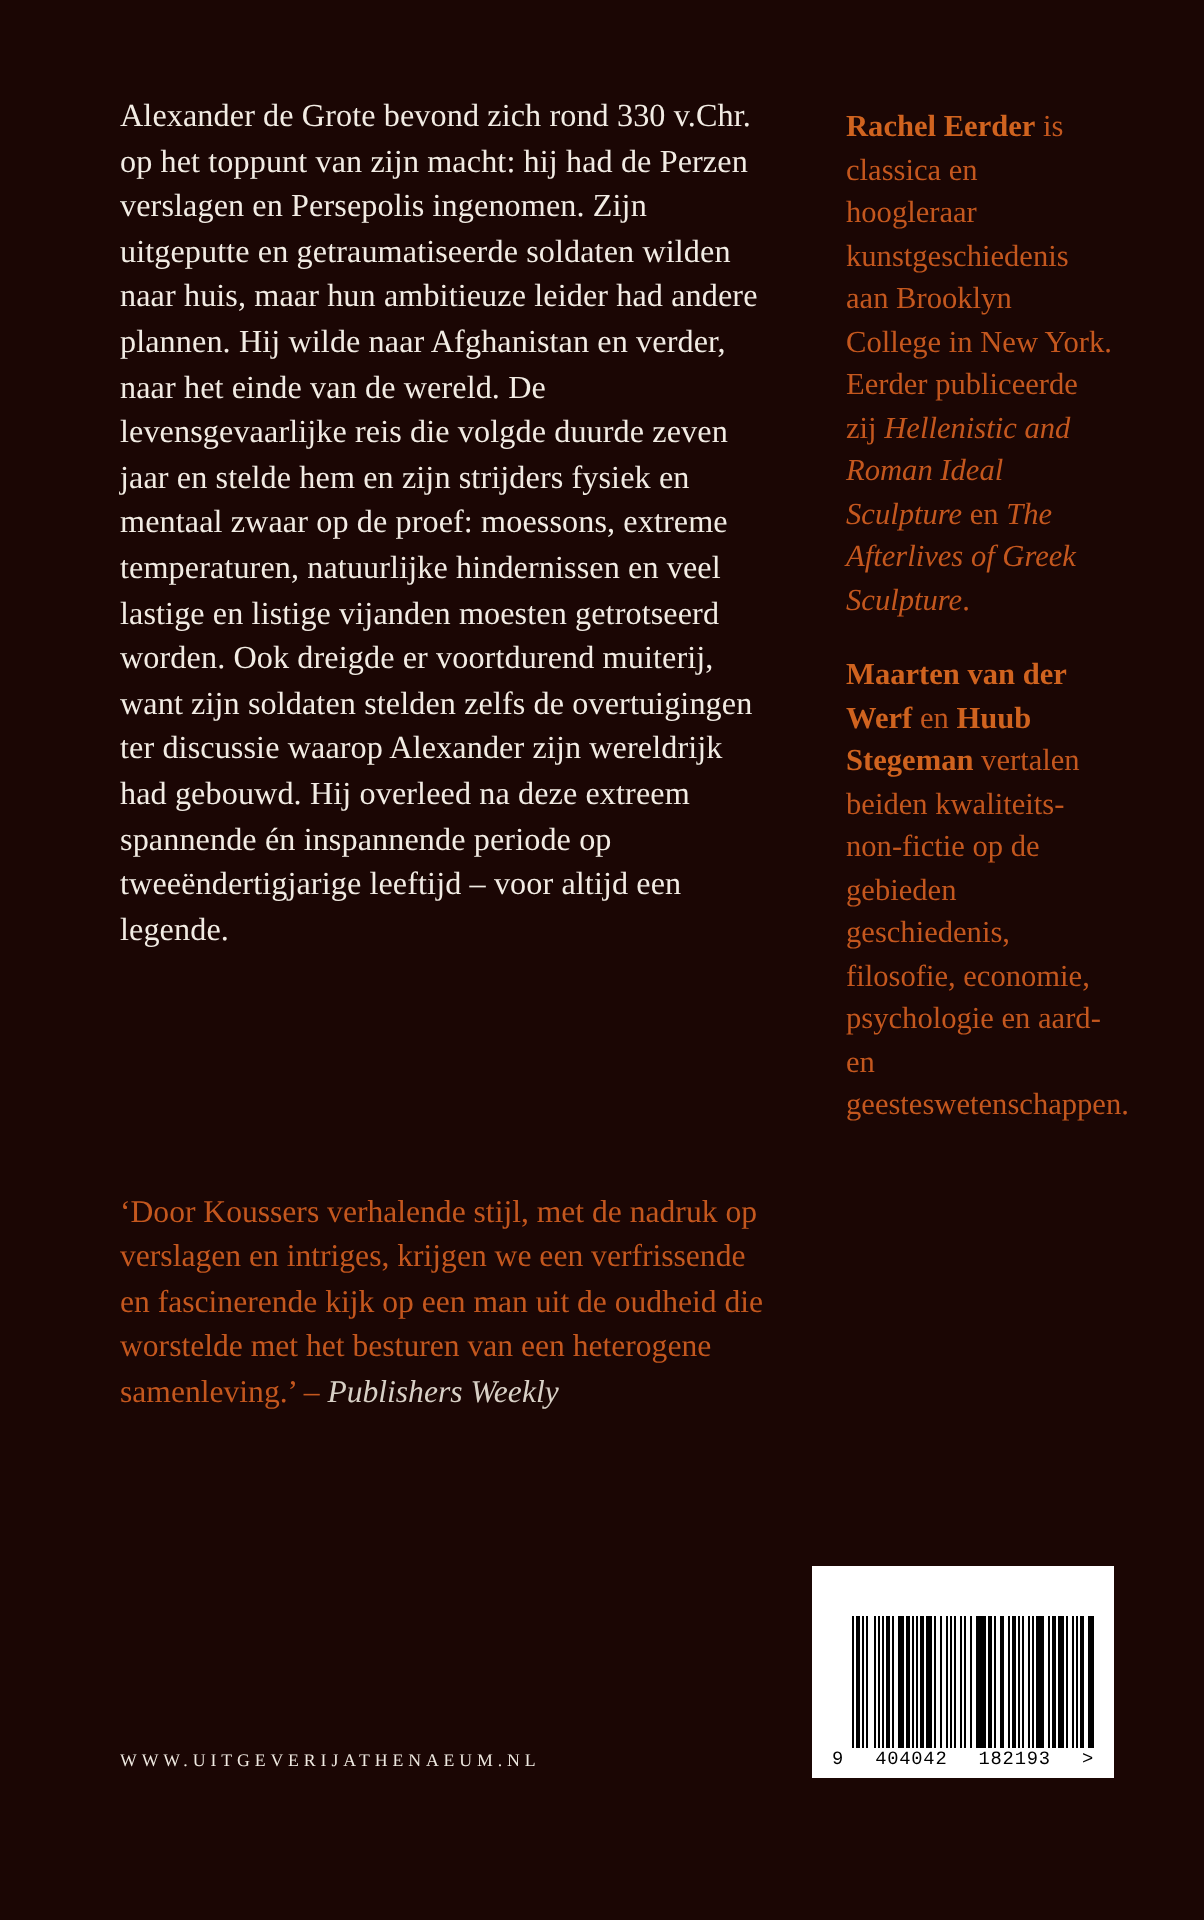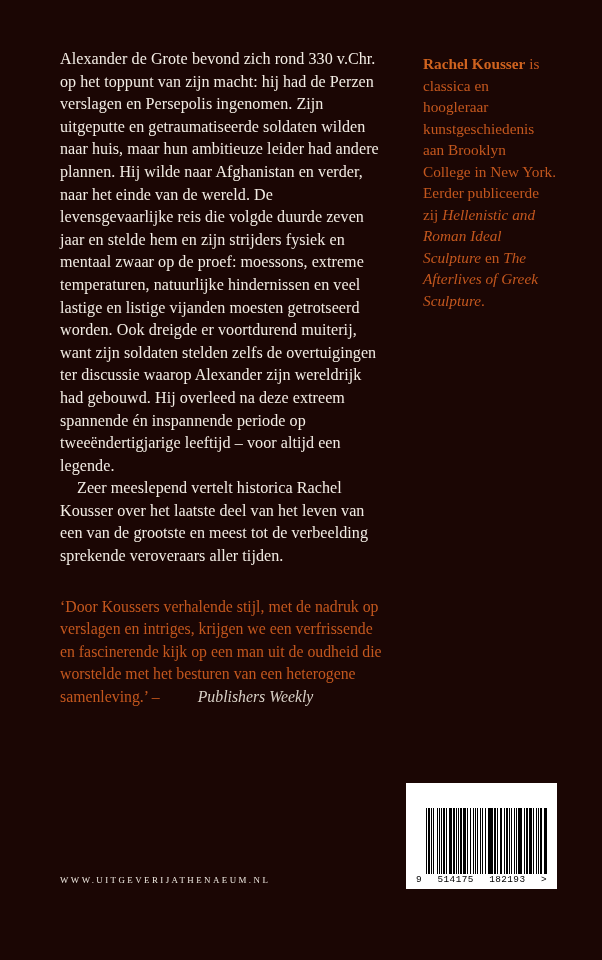--- a/index.html
+++ b/index.html
@@ -47,21 +47,20 @@
     left: 60px;
     top: 596px;
     width: 330px;
     color: #c4571e;
     font-size: 15.8px;
     line-height: 22.4px;
   }
   .pullquote em {
     font-style: italic;
     color: #d8d0c6;
-    margin-left: 34px;
   }
 
   
   .biocol {
     position: absolute;
     left: 423px;
     top: 53px;
     width: 134px;
     color: #c4571e;
     font-size: 15.3px;
@@ -129,30 +128,32 @@
     white-space: nowrap;
   }
 </style>
 </head>
 <body>
 
 <div class="cover">
 
   <div class="blurb">
     <p>Alexander de Grote bevond zich rond 330 v.Chr. op het toppunt van zijn macht: hij had de Perzen verslagen en Persepolis ingenomen. Zijn uitgeputte en getraumatiseerde soldaten wilden naar huis, maar hun ambitieuze leider had andere plannen. Hij wilde naar Afghanistan en verder, naar het einde van de wereld. De levensgevaarlijke reis die volgde duurde zeven jaar en stelde hem en zijn strijders fysiek en mentaal zwaar op de proef: moessons, extreme temperaturen, natuurlijke hindernissen en veel lastige en listige vijanden moesten getrotseerd worden. Ook dreigde er voortdurend muiterij, want zijn soldaten stelden zelfs de overtuigingen ter discussie waarop Alexander zijn wereldrijk had gebouwd. Hij overleed na deze extreem spannende én inspannende periode op tweeëndertigjarige leeftijd – voor altijd een legende.</p>
-    <p class="indent">Zeer meeslepend vertelt historica Rachel Kousser over het laatste deel van het leven van een van de grootste en meest tot de verbeelding sprekende veroveraars aller tijden.</p>
   </div>
 
   <div class="pullquote">
     <span>‘Door Koussers verhalende stijl, met de nadruk op verslagen en intriges, krijgen we een verfrissende en fascinerende kijk op een man uit de oudheid die worstelde met het besturen van een heterogene samenleving.’ – </span><em>Publishers Weekly</em>
   </div>
 
   <div class="biocol">
     <p>
-      <strong>Rachel Kousser</strong><span> is classica en hoogleraar kunstgeschiedenis aan Brooklyn College in New York. Eerder publiceerde zij </span><em>Hellenistic and Roman Ideal Sculpture</em><span> en </span><em>The Afterlives of Greek Sculpture</em><span>.</span>
+      <strong>Rachel Eerder</strong><span> is classica en hoogleraar kunstgeschiedenis aan Brooklyn College in New York. Eerder publiceerde zij </span><em>Hellenistic and Roman Ideal Sculpture</em><span> en </span><em>The Afterlives of Greek Sculpture</em><span>.</span>
+    </p>
+    <p>
+      <strong>Maarten van der Werf</strong><span> en </span><strong>Huub Stegeman</strong><span> vertalen beiden kwaliteits-non-fictie op de gebieden geschiedenis, filosofie, economie, psychologie en aard- en geesteswetenschappen.</span>
     </p>
   </div>
 
   <div class="barcode-box">
     <div class="barcode-bars">
         <span style="width: 1.03px; background: rgb(0, 0, 0); height: 100%;"></span>
         <span style="width: 1.03px; background: transparent; height: 100%;"></span>
         <span style="width: 3.09px; background: rgb(0, 0, 0); height: 100%;"></span>
         <span style="width: 1.03px; background: transparent;"></span>
         <span style="width: 2.06px; background: rgb(0, 0, 0);"></span>
@@ -247,21 +248,21 @@
         <span style="width: 1.03px; background: transparent;"></span>
         <span style="width: 2.06px; background: rgb(0, 0, 0);"></span>
         <span style="width: 3.09px; background: transparent;"></span>
         <span style="width: 1.03px; background: rgb(0, 0, 0);"></span>
         <span style="width: 1.03px; background: transparent; height: 100%;"></span>
         <span style="width: 2.06px; background: rgb(0, 0, 0); height: 100%;"></span>
         <span style="width: 2.06px; background: transparent; height: 100%;"></span>
       </div>
     <div class="barcode-digits">
       <span>9</span>
-      <span>514175</span>
+      <span>404042</span>
       <span>182193</span>
       <span>&gt;</span>
     </div>
   </div>
 
   <div class="publisher-url">WWW.UITGEVERIJATHENAEUM.NL</div>
 
 </div>
 
 </body></html>

